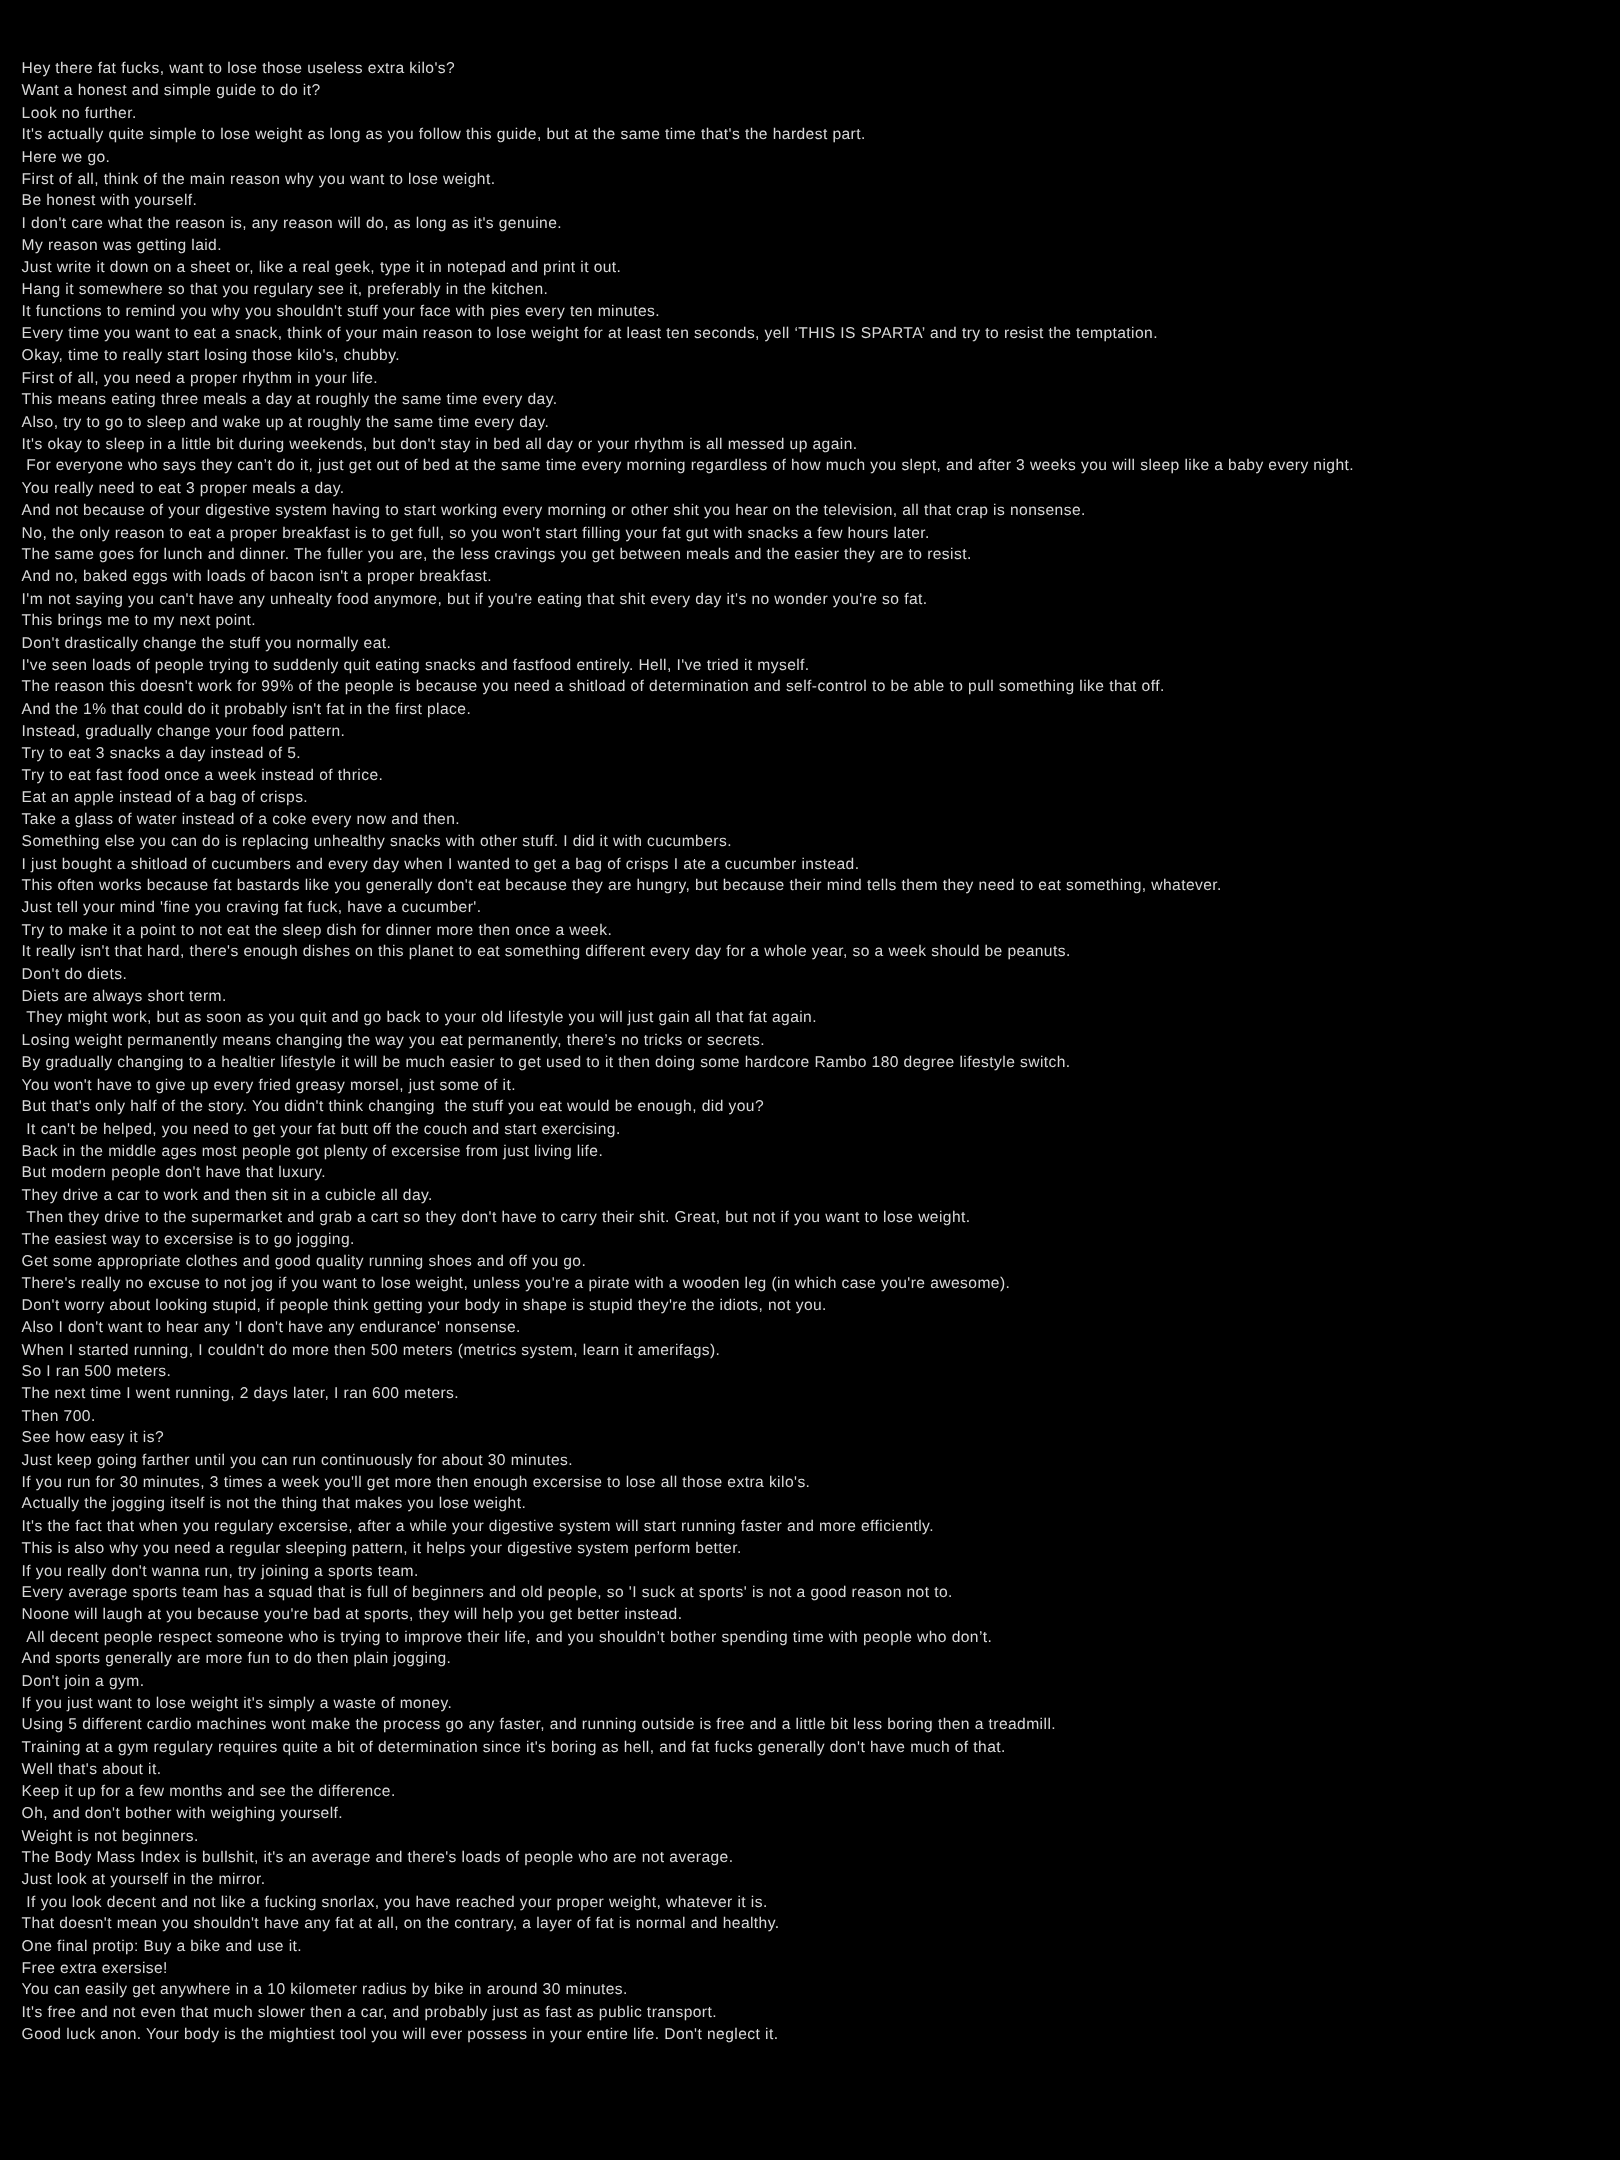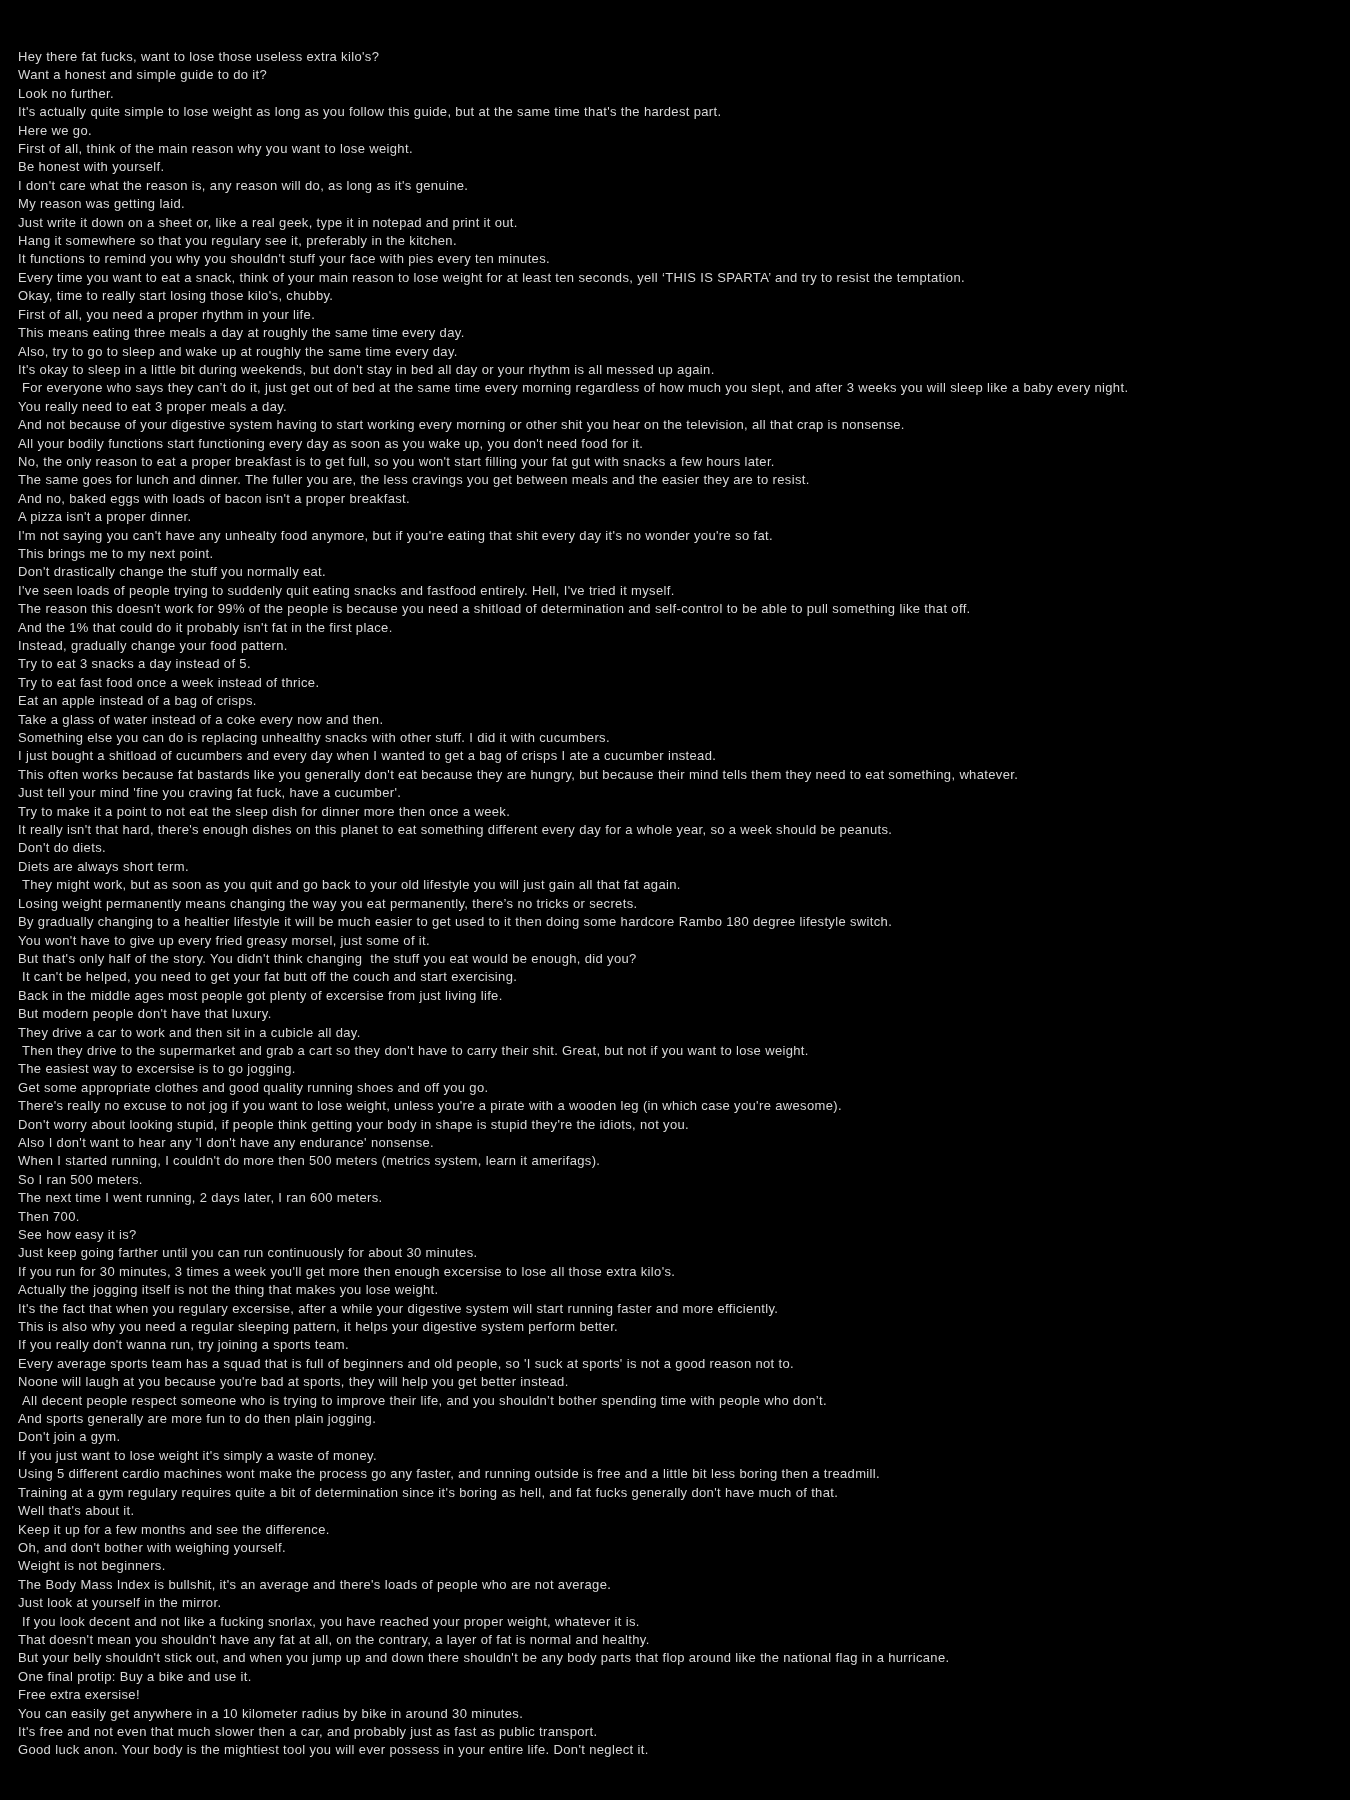--- a/index.html
+++ b/index.html
@@ -59,25 +59,23 @@
       <div class="text-line">It functions to remind you why you shouldn't stuff your face with pies every ten minutes.</div>
       <div class="text-line">Every time you want to eat a snack, think of your main reason to lose weight for at least ten seconds, yell ‘THIS IS SPARTA’ and try to resist the temptation.</div>
       <div class="text-line">Okay, time to really start losing those kilo's, chubby.</div>
       <div class="text-line">First of all, you need a proper rhythm in your life.</div>
       <div class="text-line">This means eating three meals a day at roughly the same time every day.</div>
       <div class="text-line">Also, try to go to sleep and wake up at roughly the same time every day.</div>
       <div class="text-line">It's okay to sleep in a little bit during weekends, but don't stay in bed all day or your rhythm is all messed up again.</div>
       <div class="text-line"> For everyone who says they can’t do it, just get out of bed at the same time every morning regardless of how much you slept, and after 3 weeks you will sleep like a baby every night.</div>
       <div class="text-line">You really need to eat 3 proper meals a day.</div>
       <div class="text-line">And not because of your digestive system having to start working every morning or other shit you hear on the television, all that crap is nonsense.</div>
-      <div class="text-line">All your bodily functions start functioning every day as soon as you wake up, you don't need food for it.</div>
       <div class="text-line">No, the only reason to eat a proper breakfast is to get full, so you won't start filling your fat gut with snacks a few hours later.</div>
       <div class="text-line">The same goes for lunch and dinner. The fuller you are, the less cravings you get between meals and the easier they are to resist.</div>
       <div class="text-line">And no, baked eggs with loads of bacon isn't a proper breakfast.</div>
-      <div class="text-line">A pizza isn't a proper dinner.</div>
       <div class="text-line">I'm not saying you can't have any unhealty food anymore, but if you're eating that shit every day it's no wonder you're so fat.</div>
       <div class="text-line">This brings me to my next point.</div>
       <div class="text-line">Don't drastically change the stuff you normally eat.</div>
       <div class="text-line">I've seen loads of people trying to suddenly quit eating snacks and fastfood entirely. Hell, I've tried it myself.</div>
       <div class="text-line">The reason this doesn't work for 99% of the people is because you need a shitload of determination and self-control to be able to pull something like that off.</div>
       <div class="text-line">And the 1% that could do it probably isn't fat in the first place.</div>
       <div class="text-line">Instead, gradually change your food pattern.</div>
       <div class="text-line">Try to eat 3 snacks a day instead of 5.</div>
       <div class="text-line">Try to eat fast food once a week instead of thrice.</div>
       <div class="text-line">Eat an apple instead of a bag of crisps.</div>
@@ -125,21 +123,20 @@
       <div class="text-line">Using 5 different cardio machines wont make the process go any faster, and running outside is free and a little bit less boring then a treadmill.</div>
       <div class="text-line">Training at a gym regulary requires quite a bit of determination since it's boring as hell, and fat fucks generally don't have much of that.</div>
       <div class="text-line">Well that's about it.</div>
       <div class="text-line">Keep it up for a few months and see the difference.</div>
       <div class="text-line">Oh, and don't bother with weighing yourself.</div>
       <div class="text-line">Weight is not beginners.</div>
       <div class="text-line">The Body Mass Index is bullshit, it's an average and there's loads of people who are not average.</div>
       <div class="text-line">Just look at yourself in the mirror.</div>
       <div class="text-line"> If you look decent and not like a fucking snorlax, you have reached your proper weight, whatever it is.</div>
       <div class="text-line">That doesn't mean you shouldn't have any fat at all, on the contrary, a layer of fat is normal and healthy.</div>
-      <div class="text-line">But your belly shouldn't stick out, and when you jump up and down there shouldn't be any body parts that flop around like the national flag in a hurricane.</div>
       <div class="text-line">One final protip: Buy a bike and use it.</div>
       <div class="text-line">Free extra exersise!</div>
       <div class="text-line">You can easily get anywhere in a 10 kilometer radius by bike in around 30 minutes.</div>
       <div class="text-line">It's free and not even that much slower then a car, and probably just as fast as public transport.</div>
       <div class="text-line">Good luck anon. Your body is the mightiest tool you will ever possess in your entire life. Don't neglect it.</div>
     </div>
   <div class="footer">© /b/ 31-08-2010</div>
 </div>
 
 </body></html>

